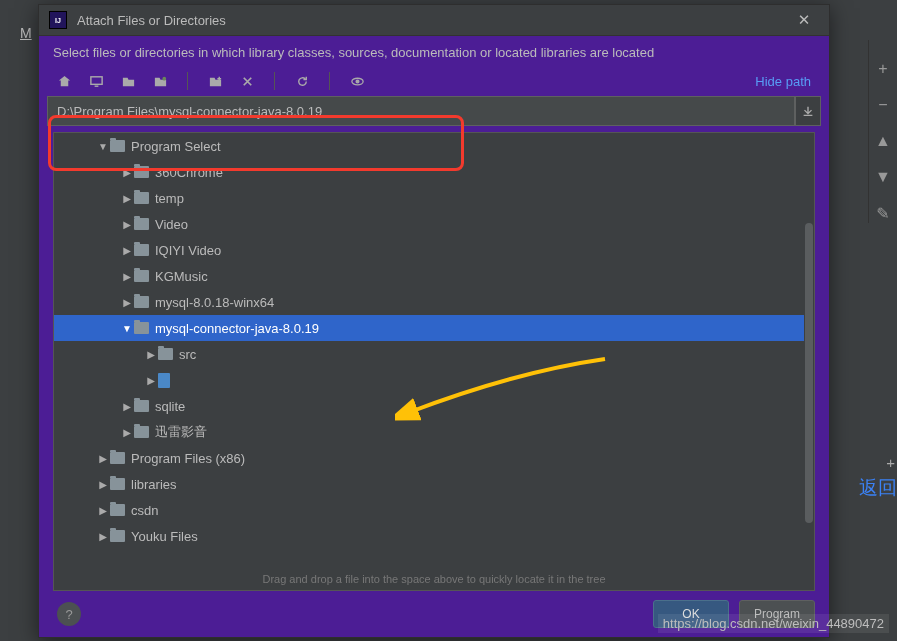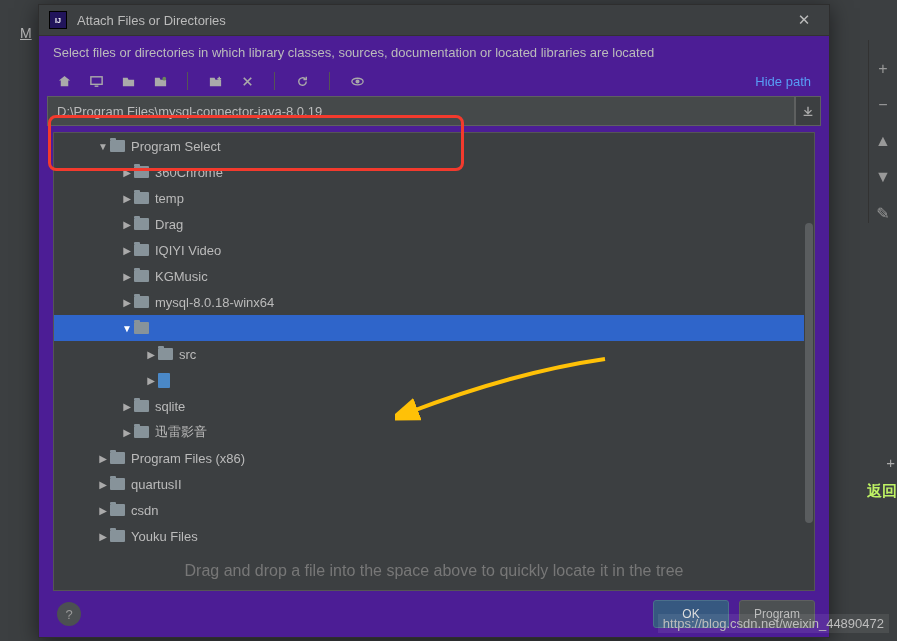--- a/index.html
+++ b/index.html
@@ -28,31 +28,31 @@
   .tree-scroll{position:absolute;top:0;left:0;right:10px;bottom:22px;overflow:hidden;}
   .node{display:flex;align-items:center;height:26px;color:#bbb;cursor:pointer;white-space:nowrap;}
   .node.selected{background:#2f65ca;color:#fff;}
   .arrow{width:14px;font-size:10px;color:#aaa;text-align:center;}
   .node.selected .arrow{color:#fff;}
   .folder-icon{width:15px;height:12px;background:#87939a;margin-right:6px;border-radius:1px;position:relative;}
   .folder-icon::before{content:"";position:absolute;top:-2px;left:0;width:6px;height:2px;background:#87939a;border-radius:1px 1px 0 0;}
   .jar-icon{width:12px;height:15px;background:linear-gradient(#4a88c7,#4a88c7);margin-right:6px;border-radius:1px;}
   .tree-scrollbar{position:absolute;right:0;top:0;bottom:22px;width:10px;background:#3c3f41;}
   .tree-scrollbar .thumb{position:absolute;top:90px;width:8px;left:1px;height:300px;background:#5a5d5f;border-radius:4px;}
-  .tree-footer{position:absolute;bottom:8px;left:0;right:0;height:22px;display:flex;align-items:center;justify-content:center;font-size:16px;color:#777;}
+  .tree-footer{position:absolute;bottom:0;left:0;right:0;height:22px;display:flex;align-items:center;justify-content:center;font-size:11px;color:#777;}
   .buttons{height:46px;display:flex;align-items:center;justify-content:flex-end;padding:0 14px;gap:10px;}
   .helpbtn{width:24px;height:24px;border-radius:12px;background:#4c5052;color:#999;display:flex;align-items:center;justify-content:center;font-size:13px;margin-right:auto;margin-left:4px;cursor:pointer;}
   .btn{height:26px;min-width:74px;border:1px solid #5e6060;background:#4c5052;color:#bbb;font-size:12px;border-radius:3px;display:flex;align-items:center;justify-content:center;cursor:pointer;}
   .btn.primary{background:#365880;border-color:#4a708b;color:#ddd;}
   .arrow-annot{position:absolute;left:395px;top:357px;pointer-events:none;}
   .watermark{position:absolute;right:8px;bottom:8px;color:#bdbdbd;font-size:13px;background:rgba(255,255,255,0.08);padding:2px 5px;}
   .leftedge{position:absolute;left:20px;top:25px;color:#bbb;font-size:14px;text-decoration:underline;}
   .orange-dot{position:absolute;right:2px;top:182px;color:#cc7832;font-size:13px;}
   .plusbr{position:absolute;right:2px;bottom:170px;color:#aaa;font-size:15px;}
-  .returntext{position:absolute;right:0;bottom:140px;color:#bef264;font-size:15px;font-weight:bold;}
+  .returntext{position:absolute;right:0;bottom:140px;color:#3b82f6;font-size:19px;}
 </style>
 </head>
 <body>
 
 <div class="backdrop"></div>
 <span class="leftedge">M</span>
 <span class="orange-dot">e</span>
 <span class="plusbr">+</span>
 <span class="returntext">返回</span>
 
@@ -148,40 +148,41 @@
           <span>360Chrome</span>
         </div>
         <div class="node" style="padding-left: 66px;">
           <span class="arrow">▶</span>
           <span class="folder-icon"></span>
           <span>temp</span>
         </div>
         <div class="node" style="padding-left: 66px;">
           <span class="arrow">▶</span>
           <span class="folder-icon"></span>
-          <span>Drag</span>
+          <span>Video</span>
         </div>
         <div class="node" style="padding-left: 66px;">
           <span class="arrow">▶</span>
           <span class="folder-icon"></span>
           <span>IQIYI Video</span>
         </div>
         <div class="node" style="padding-left: 66px;">
           <span class="arrow">▶</span>
           <span class="folder-icon"></span>
           <span>KGMusic</span>
         </div>
         <div class="node" style="padding-left: 66px;">
           <span class="arrow">▶</span>
           <span class="folder-icon"></span>
           <span>mysql-8.0.18-winx64</span>
         </div>
         <div class="node selected" style="padding-left: 66px;">
           <span class="arrow">▼</span>
           <span class="folder-icon"></span>
+          <span>mysql-connector-java-8.0.19</span>
         </div>
         <div class="node" style="padding-left: 90px;">
           <span class="arrow">▶</span>
           <span class="folder-icon"></span>
           <span>src</span>
         </div>
         <div class="node" style="padding-left: 90px;">
           <span class="arrow">▶</span>
           <span class="jar-icon"></span>
         </div>
@@ -196,21 +197,21 @@
           <span>迅雷影音</span>
         </div>
         <div class="node" style="padding-left: 42px;">
           <span class="arrow">▶</span>
           <span class="folder-icon"></span>
           <span>Program Files (x86)</span>
         </div>
         <div class="node" style="padding-left: 42px;">
           <span class="arrow">▶</span>
           <span class="folder-icon"></span>
-          <span>quartusII</span>
+          <span>libraries</span>
         </div>
         <div class="node" style="padding-left: 42px;">
           <span class="arrow">▶</span>
           <span class="folder-icon"></span>
           <span>csdn</span>
         </div>
         <div class="node" style="padding-left: 42px;">
           <span class="arrow">▶</span>
           <span class="folder-icon"></span>
           <span>Youku Files</span>

